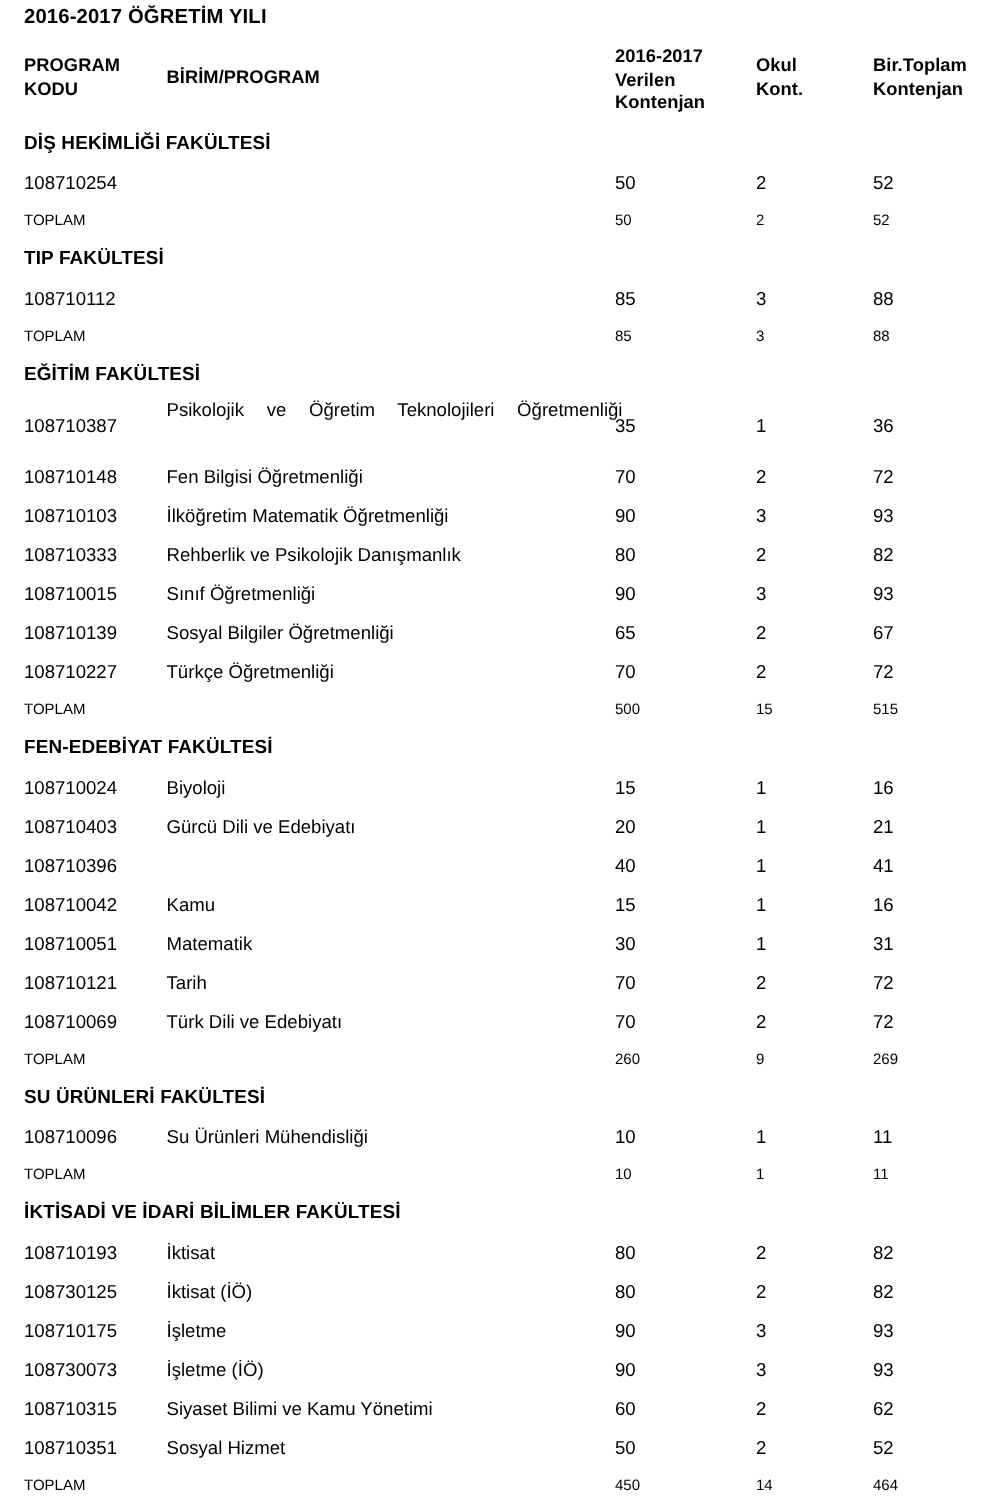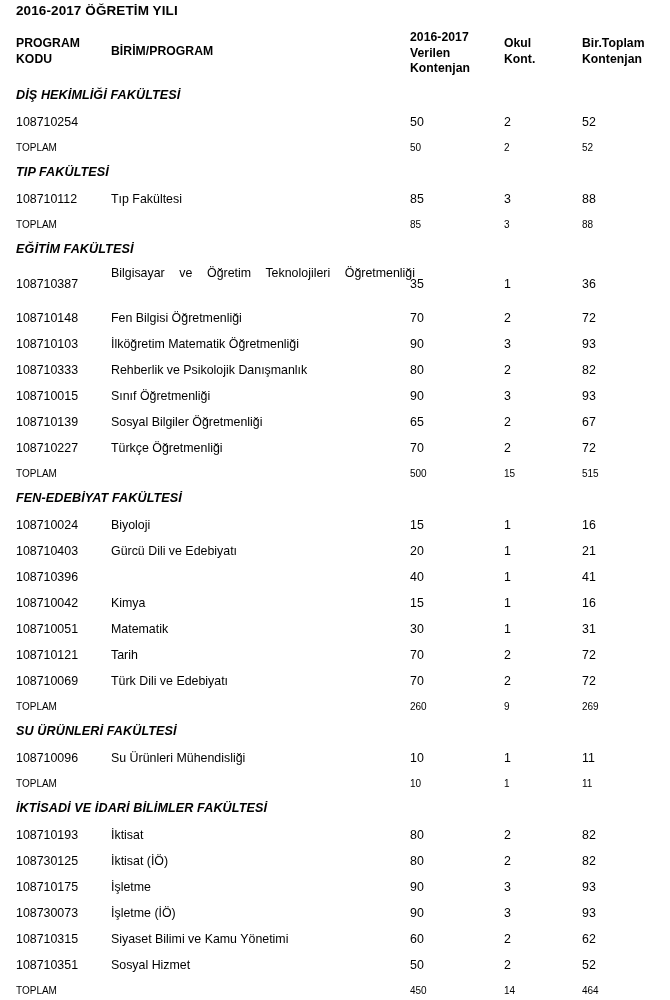--- a/index.html
+++ b/index.html
@@ -64,21 +64,20 @@
     position: relative;
     width: 670px;
     height: 26px;
   }
   .row.row-tall { height: 42px; }
 
   .section-row {
     position: relative;
     width: 670px;
     height: 25px;
-    font-style: italic;
   }
   .section-title {
     position: absolute;
     left: 16px;
     top: 4px;
     font-size: 12.6px;
     font-weight: bold;
     letter-spacing: 0.1px;
     white-space: nowrap;
   }
@@ -137,37 +136,36 @@
         <div class="cell col-code cell-total">TOPLAM</div>
         <div class="cell col-v1 cell-total">50</div>
         <div class="cell col-v2 cell-total">2</div>
         <div class="cell col-v3 cell-total">52</div>
       </div>
       <div class="section-row">
         <div class="section-title">TIP FAKÜLTESİ</div>
       </div>
       <div class="row">
         <div class="cell col-code">108710112</div>
-        <div class="cell col-name cell-name">Tıp Fakültesi</div>
         <div class="cell col-v1">85</div>
         <div class="cell col-v2">3</div>
         <div class="cell col-v3">88</div>
       </div>
       <div class="row">
         <div class="cell col-code cell-total">TOPLAM</div>
         <div class="cell col-v1 cell-total">85</div>
         <div class="cell col-v2 cell-total">3</div>
         <div class="cell col-v3 cell-total">88</div>
       </div>
       <div class="section-row">
         <div class="section-title">EĞİTİM FAKÜLTESİ</div>
       </div>
       <div class="row row-tall">
         <div class="cell col-code">108710387</div>
-        <div class="cell col-name cell-name justify">Bilgisayar ve Öğretim Teknolojileri Öğretmenliği</div>
+        <div class="cell col-name cell-name justify">Psikolojik ve Öğretim Teknolojileri Öğretmenliği</div>
         <div class="cell col-v1">35</div>
         <div class="cell col-v2">1</div>
         <div class="cell col-v3">36</div>
       </div>
       <div class="row">
         <div class="cell col-code">108710148</div>
         <div class="cell col-name cell-name">Fen Bilgisi Öğretmenliği</div>
         <div class="cell col-v1">70</div>
         <div class="cell col-v2">2</div>
         <div class="cell col-v3">72</div>
@@ -231,21 +229,21 @@
         <div class="cell col-v3">21</div>
       </div>
       <div class="row">
         <div class="cell col-code">108710396</div>
         <div class="cell col-v1">40</div>
         <div class="cell col-v2">1</div>
         <div class="cell col-v3">41</div>
       </div>
       <div class="row">
         <div class="cell col-code">108710042</div>
-        <div class="cell col-name cell-name">Kimya</div>
+        <div class="cell col-name cell-name">Kamu</div>
         <div class="cell col-v1">15</div>
         <div class="cell col-v2">1</div>
         <div class="cell col-v3">16</div>
       </div>
       <div class="row">
         <div class="cell col-code">108710051</div>
         <div class="cell col-name cell-name">Matematik</div>
         <div class="cell col-v1">30</div>
         <div class="cell col-v2">1</div>
         <div class="cell col-v3">31</div>

